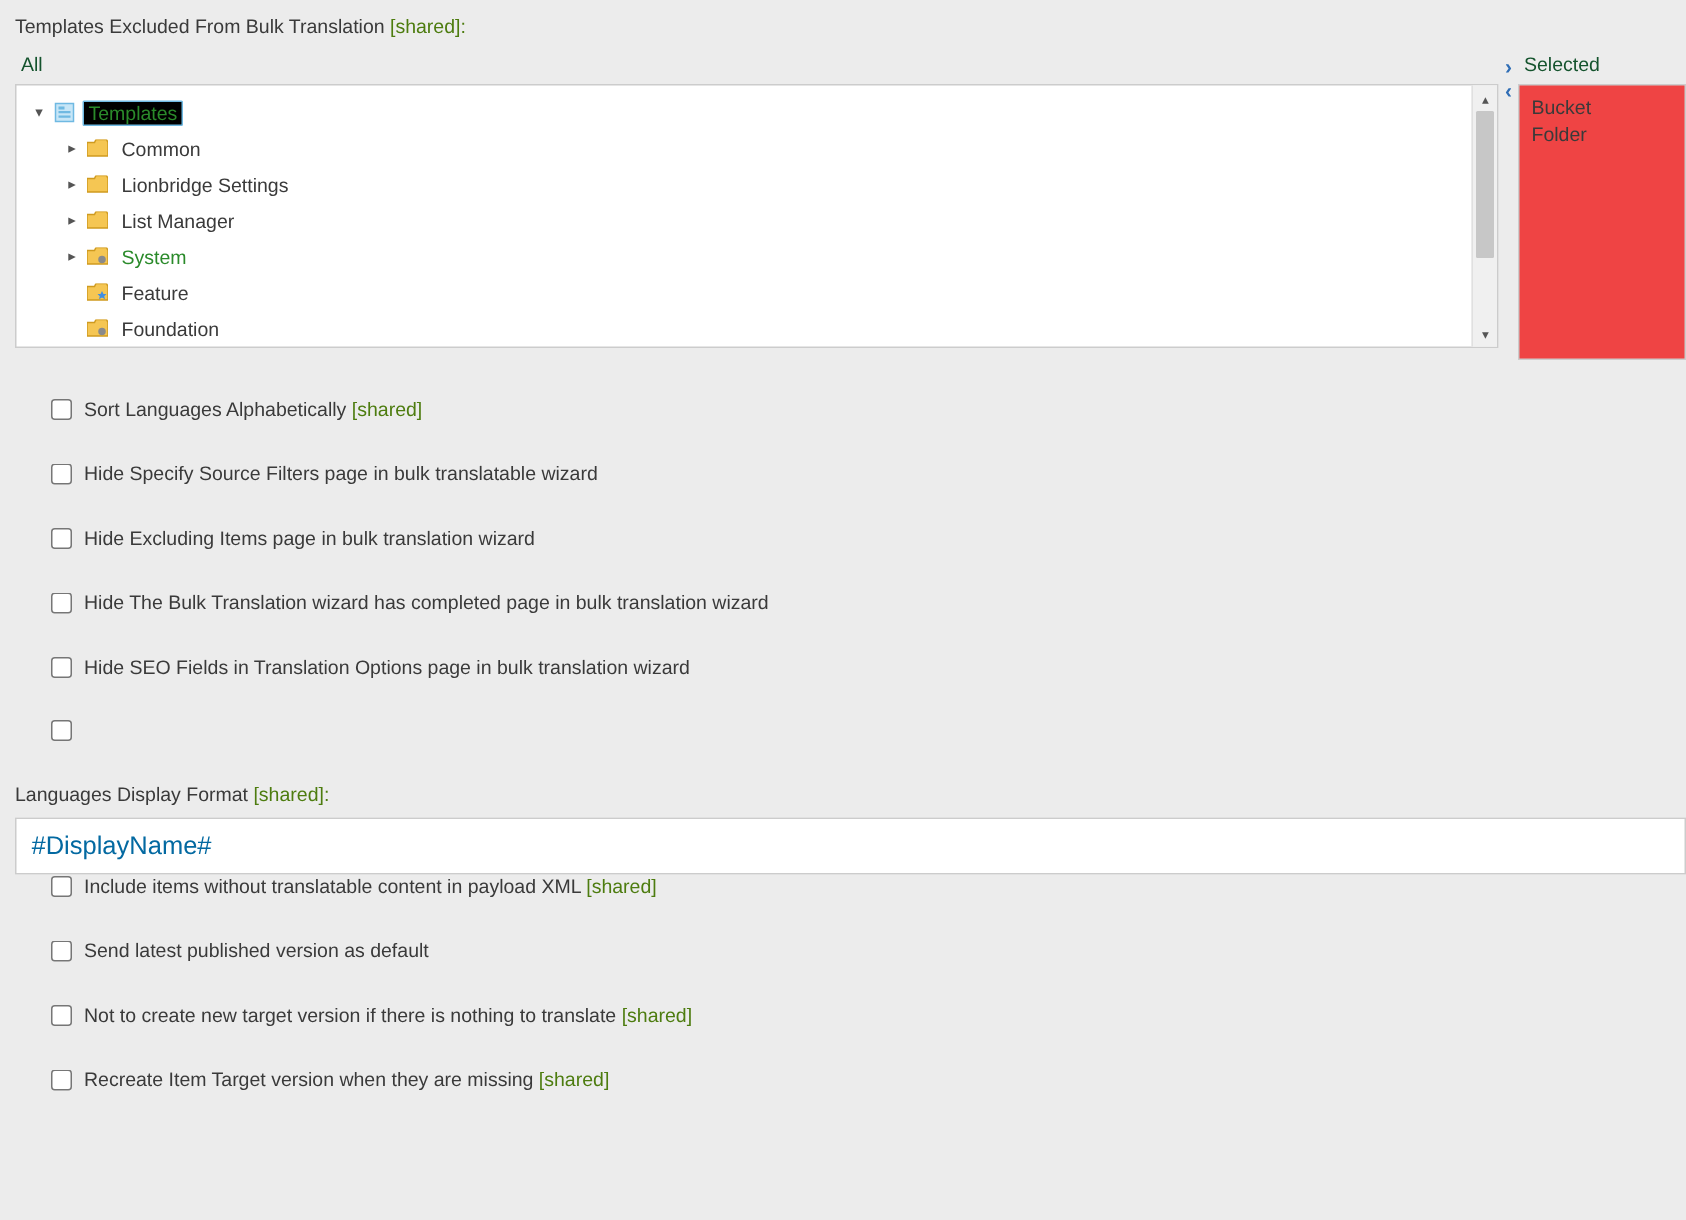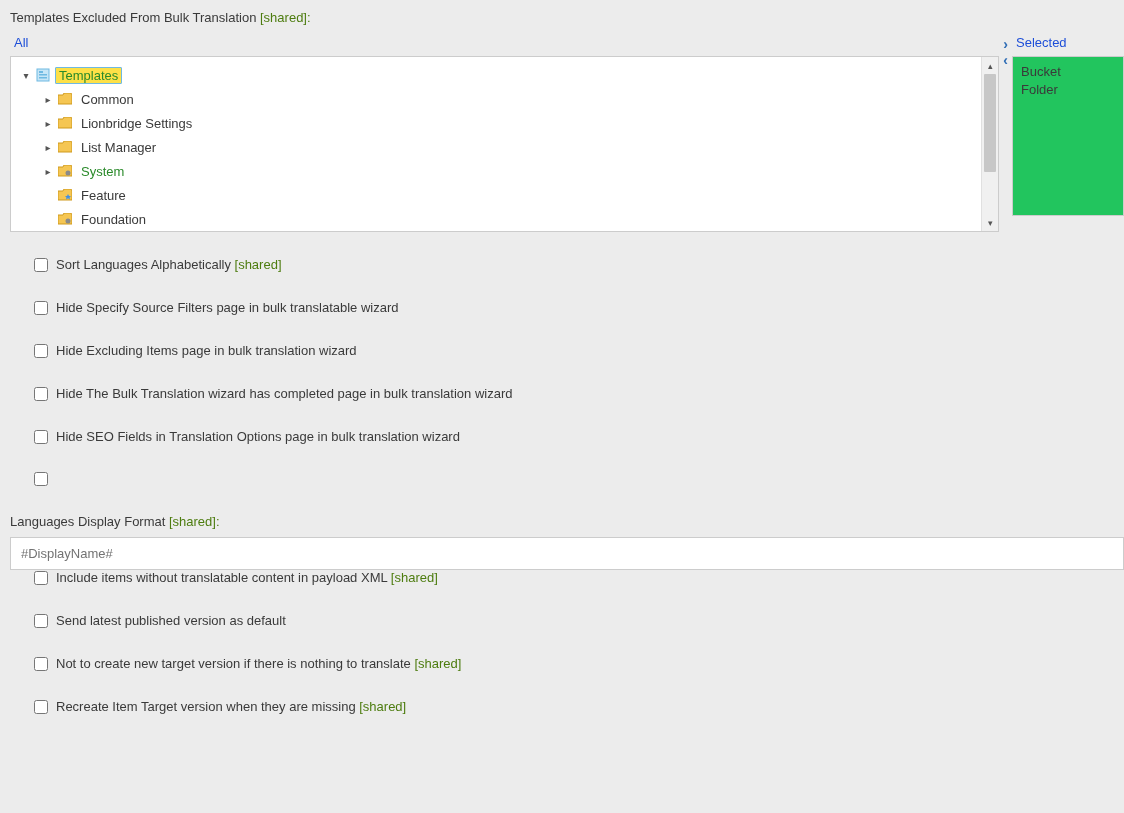--- a/index.html
+++ b/index.html
@@ -28,21 +28,21 @@
       align-items: flex-start;
       margin-bottom: 25px;
     }
     .col-all {
       flex: 1;
     }
     .col-selected {
       width: 112px;
     }
     .col-header {
-      color: #1d4ed8;
+      color: #14532d;
       padding: 2px 0 6px 4px;
     }
     .tree-box {
       background: #fff;
       border: 1px solid #cccccc;
       height: 176px;
       position: relative;
       display: flex;
     }
     .tree-content {
@@ -75,21 +75,21 @@
       justify-content: center;
     }
     .tree-node .label {
       padding: 1px 4px;
       cursor: pointer;
     }
     .tree-node .label.green {
       color: #2a8a2a;
     }
     .tree-node .label.selected {
-      background: #fde047;
+      background: #000000;
       border: 1px solid #6fb9e2;
       border-radius: 1px;
       padding: 0 3px;
     }
     .tree-children {
       padding-left: 22px;
     }
     .scrollbar {
       width: 17px;
       background: #f0f0f0;
@@ -128,23 +128,23 @@
       gap: 2px;
     }
     .transfer-arrows span {
       color: #2f6db5;
       font-size: 14px;
       font-weight: bold;
       cursor: pointer;
       line-height: 14px;
     }
     .selected-box {
-      background: #22c55e;
+      background: #ef4444;
       border: 1px solid #cccccc;
-      height: 160px;
+      height: 184px;
       padding: 6px 8px;
     }
     .selected-box div {
       line-height: 18px;
       cursor: pointer;
     }
     .checkbox-row {
       display: flex;
       align-items: center;
       gap: 8px;
@@ -159,23 +159,23 @@
     .checkbox-row label {
       cursor: pointer;
     }
     .field-group {
     }
     .text-input {
       width: 100%;
       padding: 8px 10px;
       border: 1px solid #cccccc;
       font-family: inherit;
-      font-size: 13px;
+      font-size: 17px;
       margin-top: 8px;
-      color: #737373;
+      color: #0369a1;
     }
   </style>
 </head>
 <body>
 
 <div class="section-label">
   <span>Templates Excluded From Bulk Translation</span><span class="shared"> [shared]:</span>
 </div>
 
 <div class="columns">

